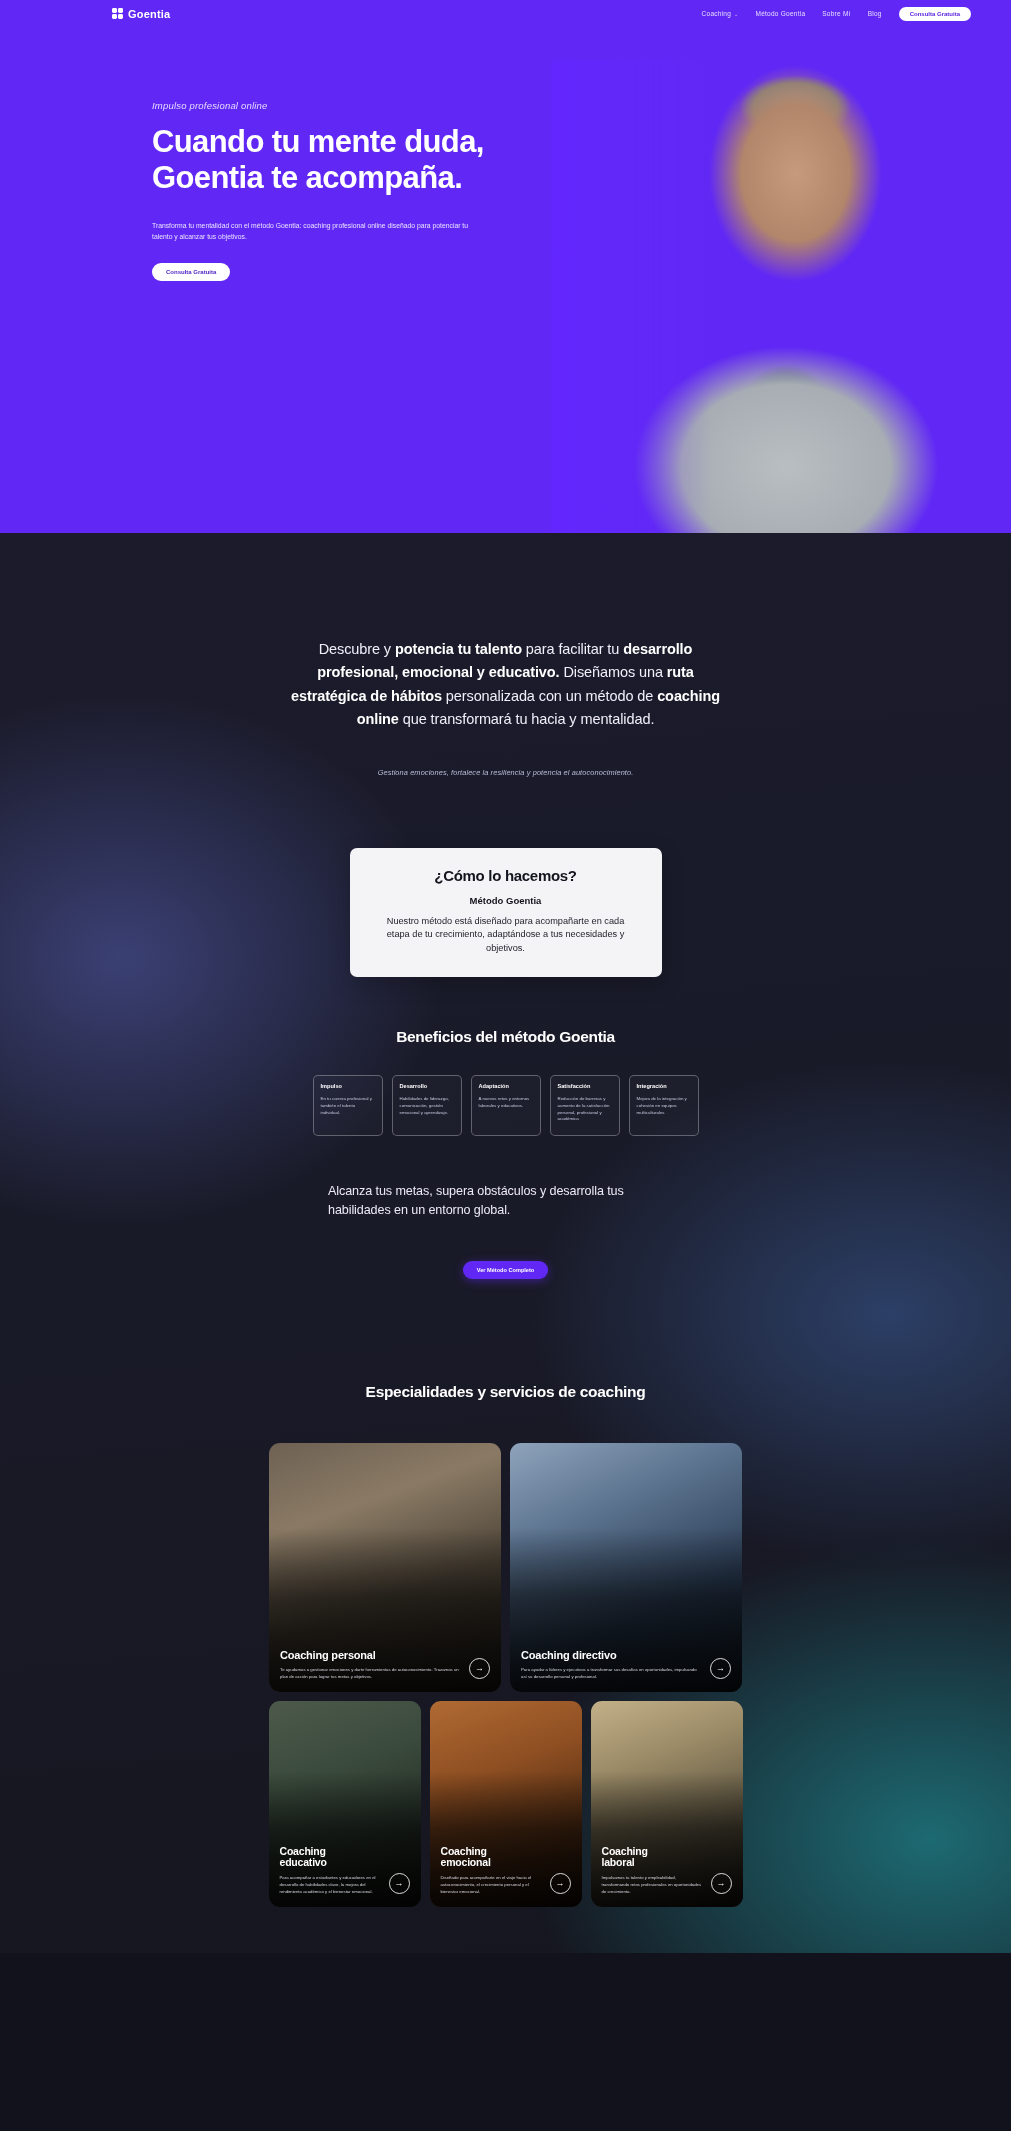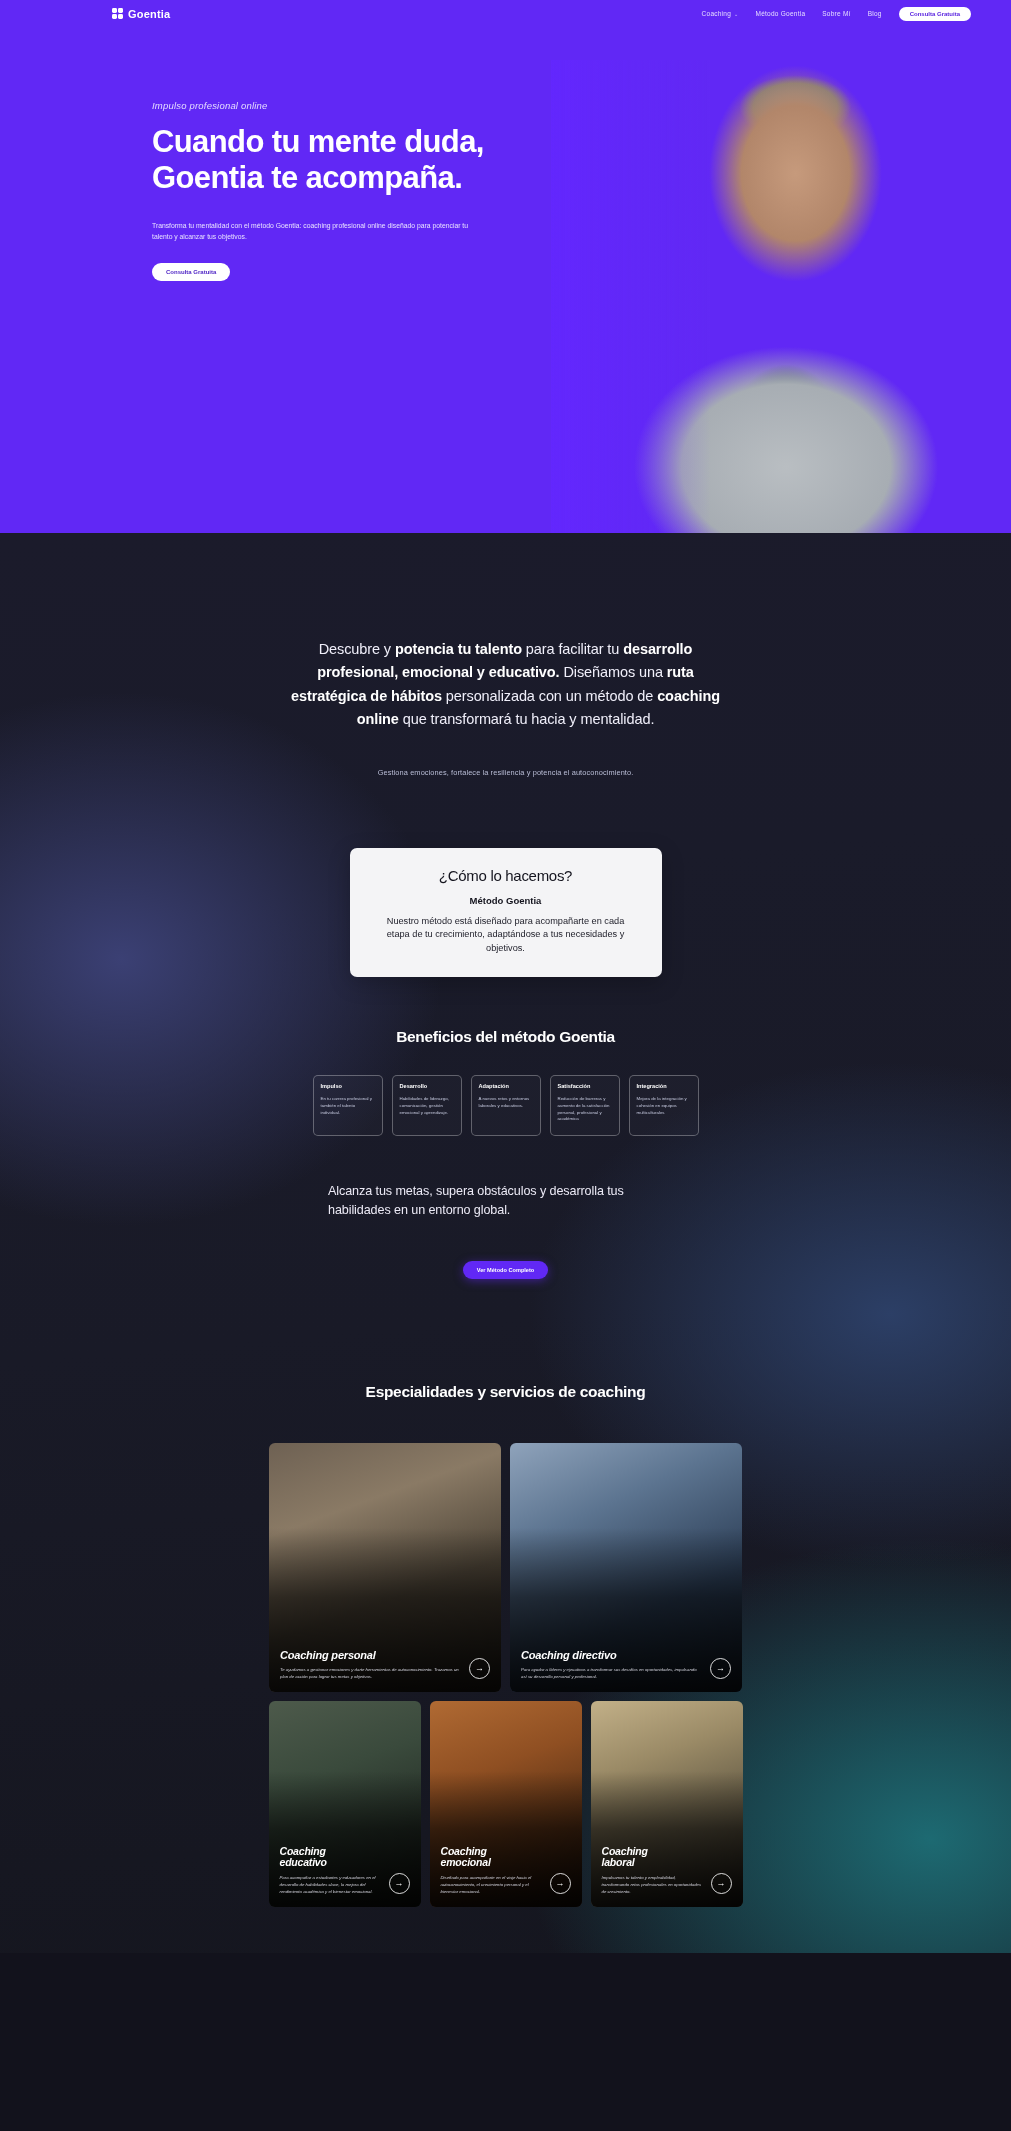--- a/index.html
+++ b/index.html
@@ -79,29 +79,29 @@
     padding-bottom:46px;
   }
   .intro {
     text-align:center; padding-top:105px; max-width:452px; margin:0 auto;
   }
   .intro p.lead {
     font-size:14.5px; line-height:1.62; color:#f0effa; letter-spacing:-.1px;
   }
   .intro p.lead b { font-weight:700; color:#fff; }
   .intro p.sub {
-    margin-top:36px; font-size:7.4px; color:#b9bdd6; letter-spacing:.1px;
+    margin-top:36px; font-size:7.4px; color:#b9bdd6; letter-spacing:.1px;font-style:italic;
   }
 
   .method-card {
     width:312px; margin:71px auto 0; background:#f4f4f6; border-radius:7px;
     padding:19px 26px 22px; text-align:center; color:#14141e;
     box-shadow:0 6px 22px rgba(0,0,0,.22);
   }
-  .method-card h3 { font-size:15px; font-weight:400; letter-spacing:-.3px; }
+  .method-card h3 { font-size:15px; font-weight:700; letter-spacing:-.3px; }
   .method-card h4 { font-size:9.5px; font-weight:700; margin-top:11px; }
   .method-card p { font-size:9.2px; line-height:1.45; margin-top:9px; color:#1c1c27; }
 
   .benefits-title {
     text-align:center; font-size:15.5px; font-weight:700; color:#fff;
     margin-top:51px; letter-spacing:-.3px;
   }
 
   .benefits-row {
     display:flex; gap:9px; justify-content:center; margin-top:29px;
@@ -126,21 +126,21 @@
   }
 
   .spec-title {
     text-align:center; font-size:15.5px; font-weight:700; color:#fff;
     margin-top:104px; letter-spacing:-.3px;
   }
 
   
   .cards-top { display:flex; gap:9px; justify-content:center; margin-top:42px; }
   .card {
-    position:relative; border-radius:6px; overflow:hidden; cursor:pointer;font-style:italic;
+    position:relative; border-radius:11px; overflow:hidden; cursor:pointer;
   }
   .card-bg { position:absolute; inset:0; }
   .card-shade {
     position:absolute; inset:0;
     background:linear-gradient(180deg, rgba(0,0,0,0) 34%, rgba(0,0,0,.55) 62%, rgba(0,0,0,.88) 100%);
   }
   .card-body {
     position:absolute; left:0; right:0; bottom:0; padding:9px 11px 11px;
     display:flex; align-items:flex-end; gap:8px;
   }

